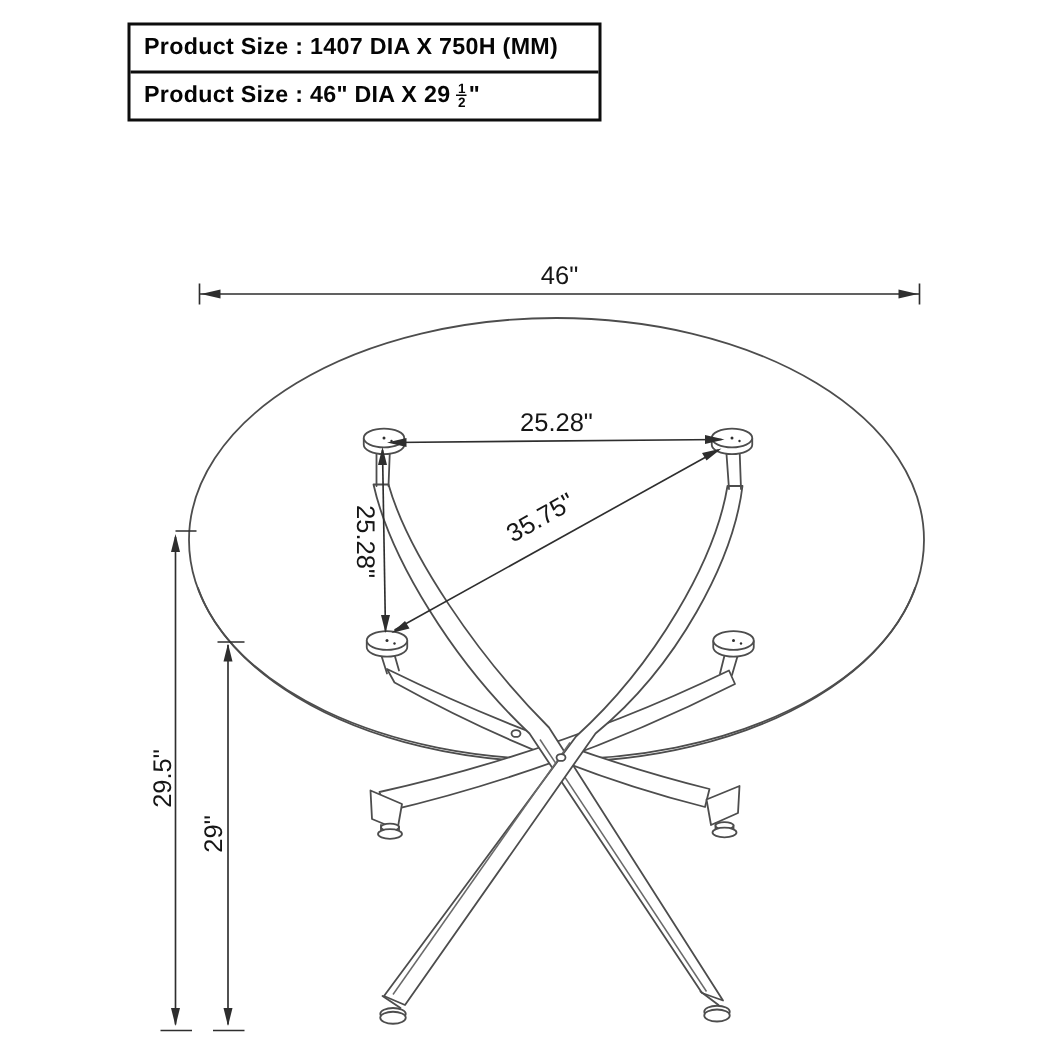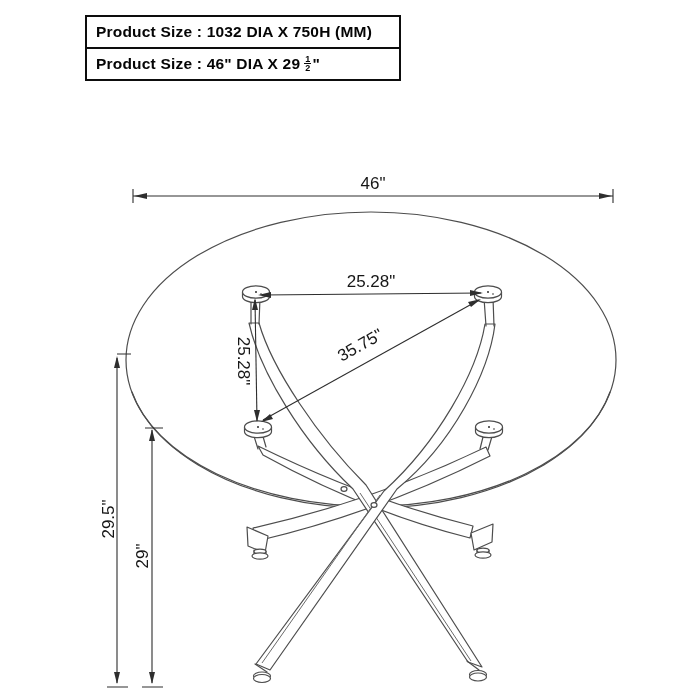--- a/index.html
+++ b/index.html
@@ -31,21 +31,21 @@
   .arr{fill:#2e2e2e;stroke:none;}
   .dimtxt{font-family:"Liberation Sans",sans-serif;font-size:17px;fill:#161616;}
 </style>
 </head>
 <body>
 
 <div id="stage">
 
   <div class="size-table">
     <div class="size-row">
-      <span>Product Size : 1032 DIA X 750H (MM)</span>
+      <span>Product Size : 1407 DIA X 750H (MM)</span>
     </div>
     <div class="size-row">
       <span>Product Size : 46" DIA X 29</span>
       <span class="frac">
         <span class="num">1</span>
         <span class="den">2</span>
       </span>
       <span>"</span>
     </div>
   </div>

